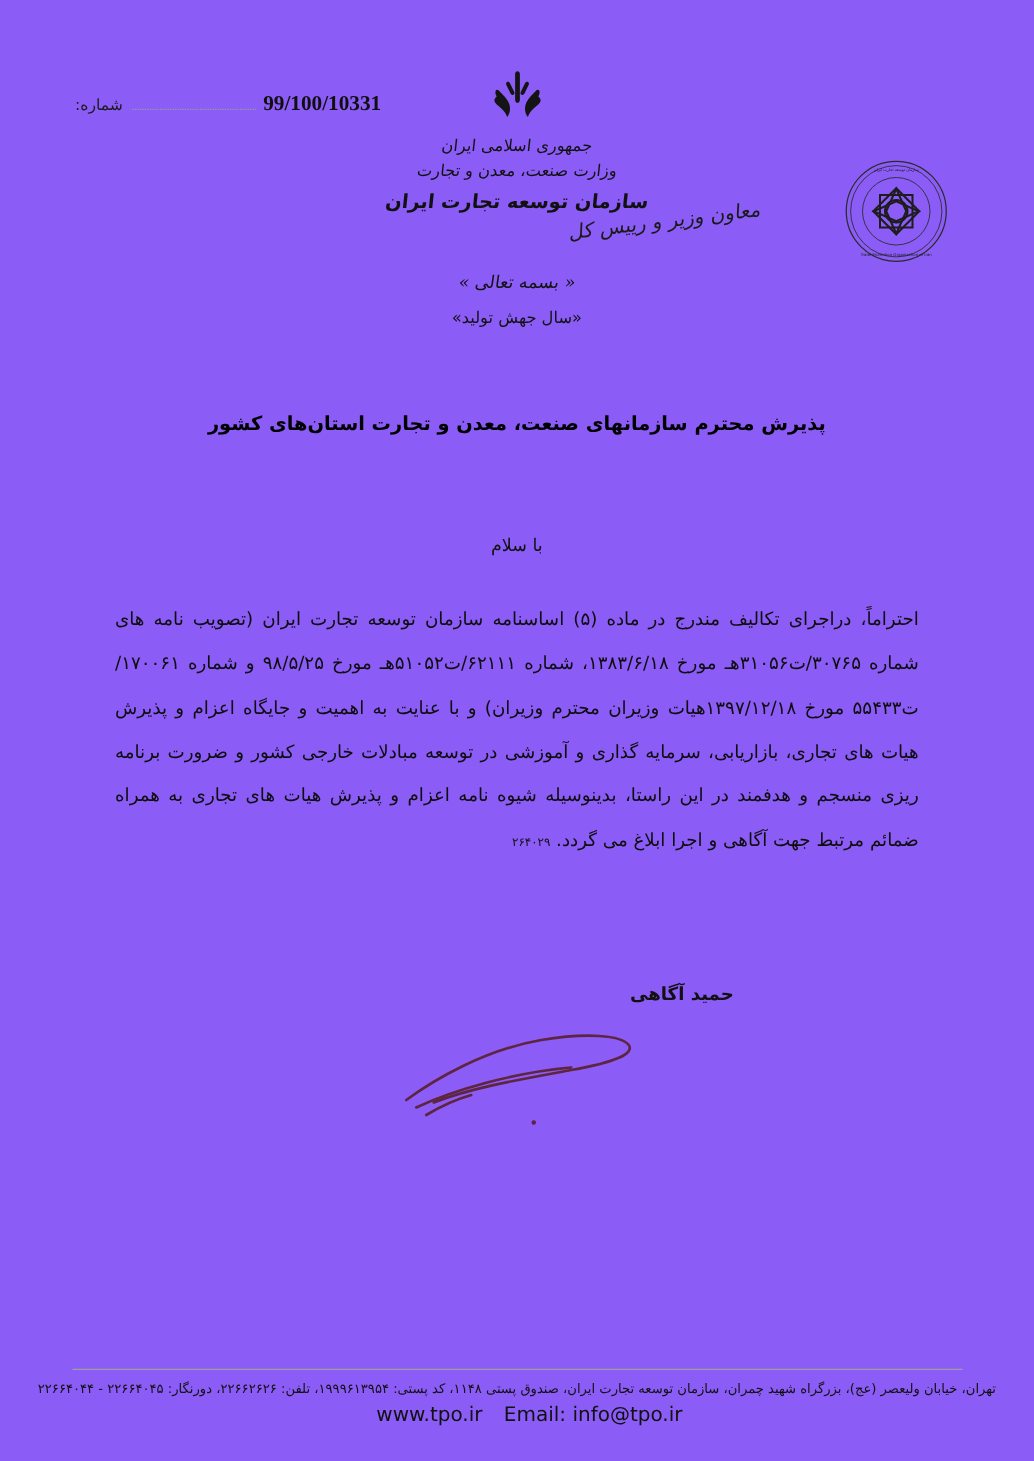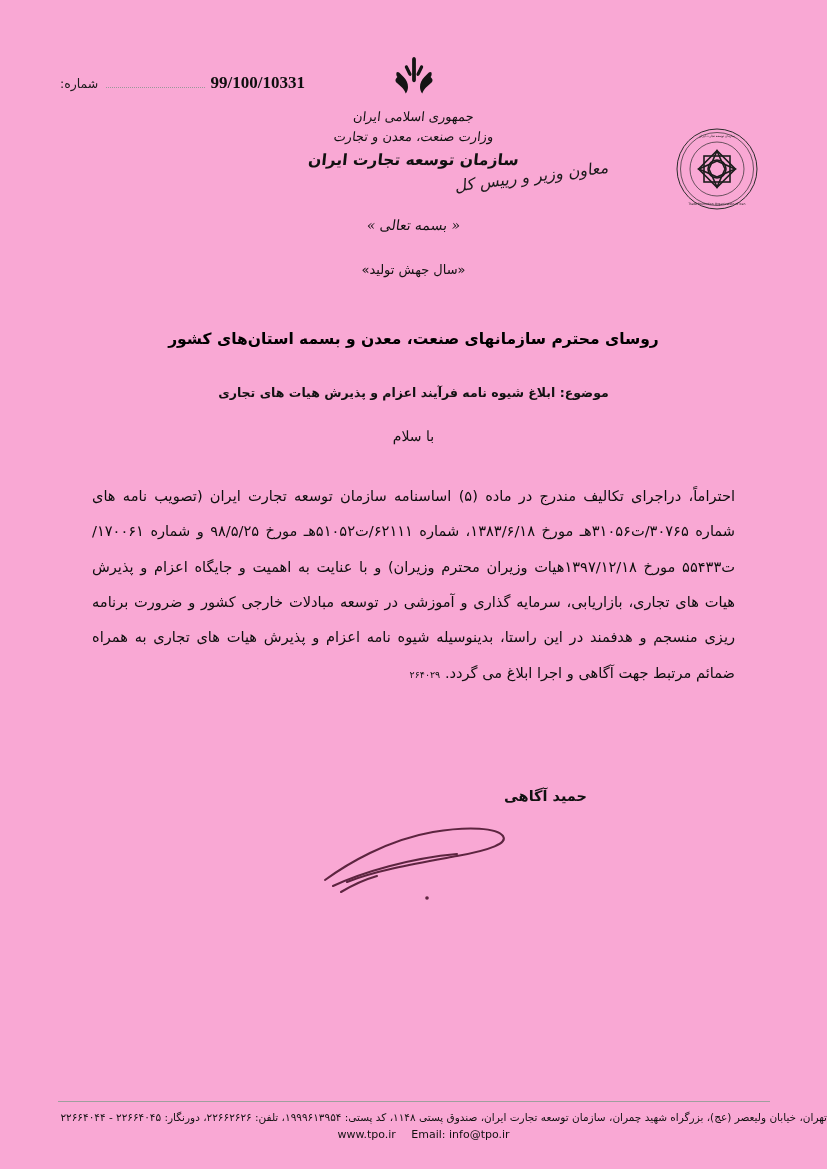--- a/index.html
+++ b/index.html
@@ -12,21 +12,21 @@
     height: 1169px;
     position: relative;
     font-family: "DejaVu Sans", "Liberation Sans", sans-serif;
     color: #111;
     overflow: hidden;
   }
 
   .page {
     position: absolute;
     inset: 0;
-    background: #f9a8d4;
+    background: #8b5cf6;
   }
 
   
   .header {
     position: absolute;
     top: 55px;
     left: 0;
     right: 0;
     height: 150px;
   }
@@ -128,21 +128,21 @@
     right: 0;
     text-align: center;
   }
   .invocation .line1 {
     font-size: 14px;
     font-family: "DejaVu Serif", serif;
     transform: skewX(-8deg);
     display: inline-block;
   }
   .invocation .line2 {
-    margin-top: 28px;
+    margin-top: 13px;
     font-size: 13px;
     font-family: "DejaVu Sans", sans-serif;
   }
 
   
   .addressee {
     position: absolute;
     top: 330px;
     right: 0;
     left: 0;
@@ -220,25 +220,24 @@
   }
   .footer-rule {
     width: 712px;
     margin: 0 auto 9px auto;
     border-top: 1px solid #9e9e9e;
   }
   .footer-line1 {
     font-size: 10.5px;
     color: #111;
     letter-spacing: 0;
-    text-align: right;
   }
   .footer-line2 {
     margin-top: 5px;
-    font-size: 11px;
+    font-size: 16px;
     color: #111;
     direction: ltr;
     margin-left: 20px;
   }
   .footer-line2 span { margin: 0 6px; }
 </style>
 </head>
 <body>
 
 <div class="page">
@@ -290,22 +289,21 @@
         </g>
       </svg>
     </div>
   </div>
 
   <div class="invocation">
     <div class="line1">« بسمه تعالی »</div>
     <div class="line2">«سال جهش تولید»</div>
   </div>
 
-  <div class="addressee">روسای محترم سازمانهای صنعت، معدن و بسمه استان‌های کشور</div>
-  <div class="subject">موضوع: ابلاغ شیوه نامه فرآیند اعزام و پذیرش هیات های تجاری</div>
+  <div class="addressee">پذیرش محترم سازمانهای صنعت، معدن و تجارت استان‌های کشور</div>
   <div class="salutation">با سلام</div>
 
   <div class="body-text">
     <span class="para">احتراماً، دراجرای تکالیف مندرج در ماده (۵) اساسنامه سازمان توسعه تجارت ایران (تصویب نامه های شماره ۳۰۷۶۵/ت۳۱۰۵۶هـ مورخ ۱۳۸۳/۶/۱۸، شماره ۶۲۱۱۱/ت۵۱۰۵۲هـ مورخ ۹۸/۵/۲۵ و شماره ۱۷۰۰۶۱/ت۵۵۴۳۳ مورخ ۱۳۹۷/۱۲/۱۸هیات وزیران محترم وزیران) و با عنایت به اهمیت و جایگاه اعزام و پذیرش هیات های تجاری، بازاریابی، سرمایه گذاری و آموزشی در توسعه مبادلات خارجی کشور و ضرورت  برنامه ریزی منسجم و هدفمند در این راستا، بدینوسیله شیوه نامه اعزام و پذیرش هیات های تجاری به همراه ضمائم مرتبط جهت آگاهی و اجرا ابلاغ می گردد.</span>
     <span class="trailing-num">۲۶۴۰۲۹</span>
   </div>
 
   <div class="signer">حمید آگاهی</div>
   <div class="signature">
     <svg width="280" height="110" viewBox="0 0 280 110" aria-hidden="true">

